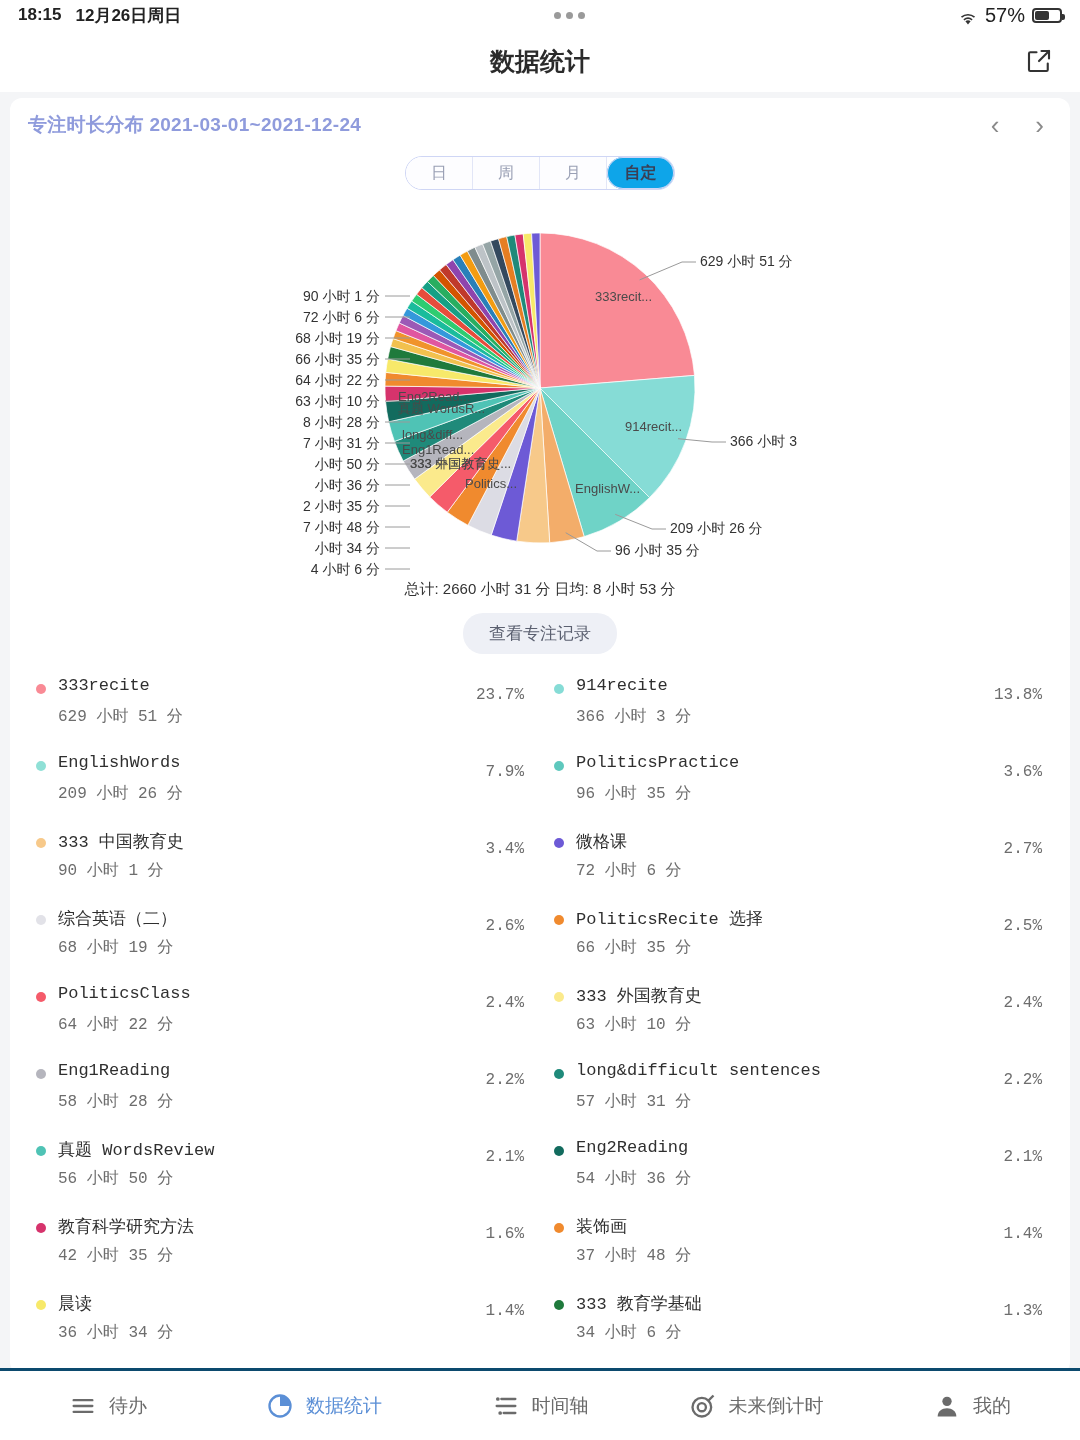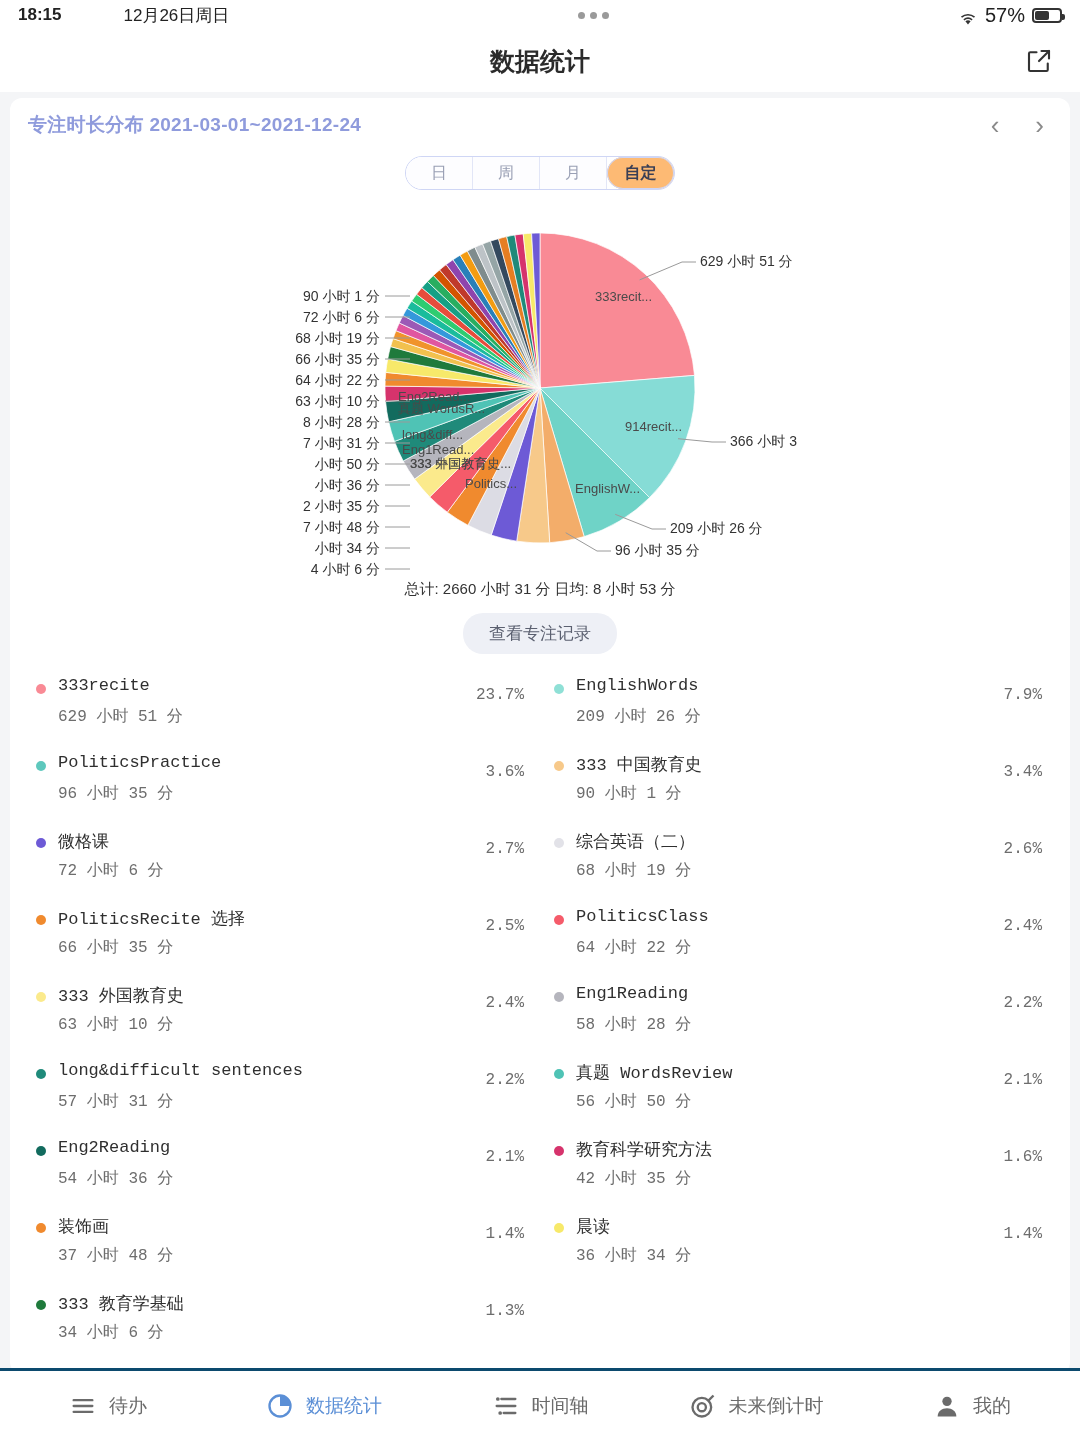--- a/index.html
+++ b/index.html
@@ -13,21 +13,21 @@
 
   
   .statusbar {
     height: 30px;
     display: flex; align-items: center;
     padding: 0 18px;
     font-size: 17px; color: #222;
     background: #ffffff;
   }
   .sb-time { font-weight: 600; margin-right: 14px; }
-  .sb-date { font-weight: 400; margin-left: 48px; }
+  .sb-date { font-weight: 700; }
   .sb-dots { flex: 1; display: flex; justify-content: center; align-items: center; gap: 5px; }
   .sb-dots i { width: 7px; height: 7px; border-radius: 50%; background: #9a9a9a; display: block; }
   .sb-right { display: flex; align-items: center; gap: 7px; font-size: 20px; }
   .wifi { width: 20px; height: 15px; position: relative; display:inline-block;}
   .battery {
     width: 30px; height: 15px; border: 2px solid #333; border-radius: 4px;
     position: relative; display: inline-block;
   }
   .battery::after {
     content: ""; position: absolute; right: -5px; top: 4px;
@@ -69,21 +69,21 @@
   .seg {
     display: flex; border: 1px solid #cfd6f5; border-radius: 20px; overflow: hidden;
     height: 34px;
   }
   .seg div {
     min-width: 67px; display: flex; align-items: center; justify-content: center;
     font-size: 16px; color: #9aa0b5; border-right: 1px solid #e2e6f7; cursor: pointer;
     background: #fdfdff;
   }
   .seg div:last-child { border-right: none; }
-  .seg div.active { color: #3a3f55; font-weight: 600; background: #fdba74;
+  .seg div.active { color: #3a3f55; font-weight: 600; background: #0ea5e9;
       box-shadow: 0 0 0 1px #cfd6f5 inset; border-radius: 20px;}
 
   
   .chart-area { position: relative; height: 380px; margin-top: 6px; }
   .chart-area svg { position: absolute; left: 0; top: 0; }
 
   .totals { text-align: center; font-size: 15px; color: #333; margin-top: 4px; }
   .records-wrap { display: flex; justify-content: center; margin-top: 14px; }
   .records-btn {
     background: #eef0f6; color: #5b6070; font-size: 17px;
@@ -297,20 +297,26 @@
   </div>
 
   <div class="legend" id="legend">
       <div class="li">
         <span class="dot" style="background:#f98a95"></span>
         <span class="nm">333recite</span>
         <span class="pc">23.7%</span>
         <span class="dur">629 小时 51 分</span>
       </div>
       <div class="li">
+        <span class="dot" style="background:#86dcd6"></span>
+        <span class="nm">914recite</span>
+        <span class="pc">13.8%</span>
+        <span class="dur">366 小时 3 分</span>
+      </div>
+      <div class="li">
         <span class="dot" style="background:#8fe0d6"></span>
         <span class="nm">EnglishWords</span>
         <span class="pc">7.9%</span>
         <span class="dur">209 小时 26 分</span>
       </div>
       <div class="li">
         <span class="dot" style="background:#5ec8bd"></span>
         <span class="nm">PoliticsPractice</span>
         <span class="pc">3.6%</span>
         <span class="dur">96 小时 35 分</span>

